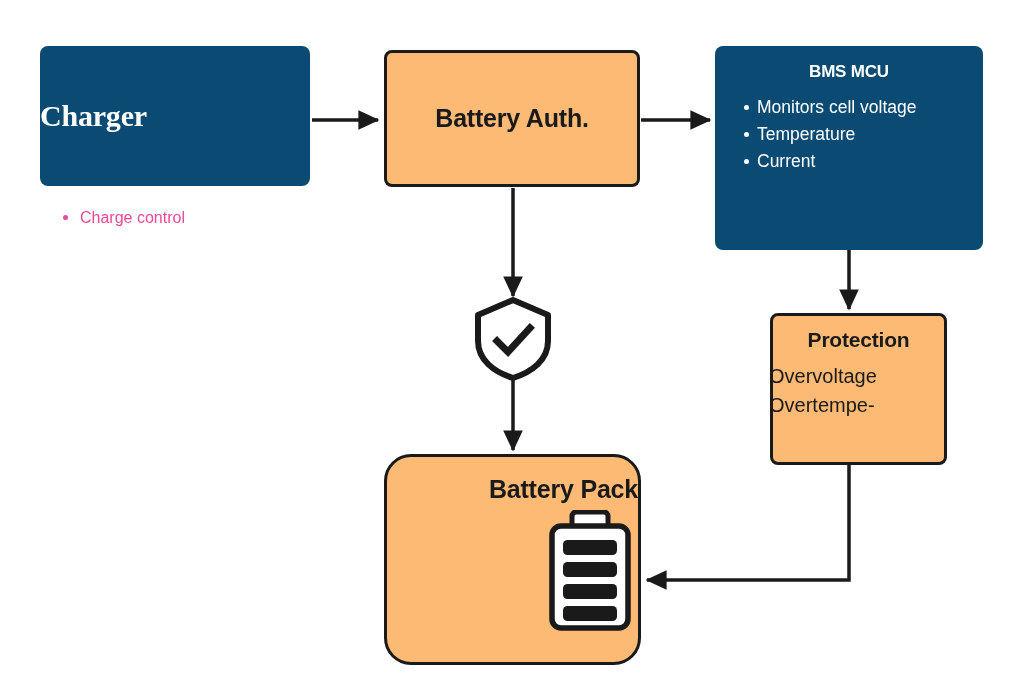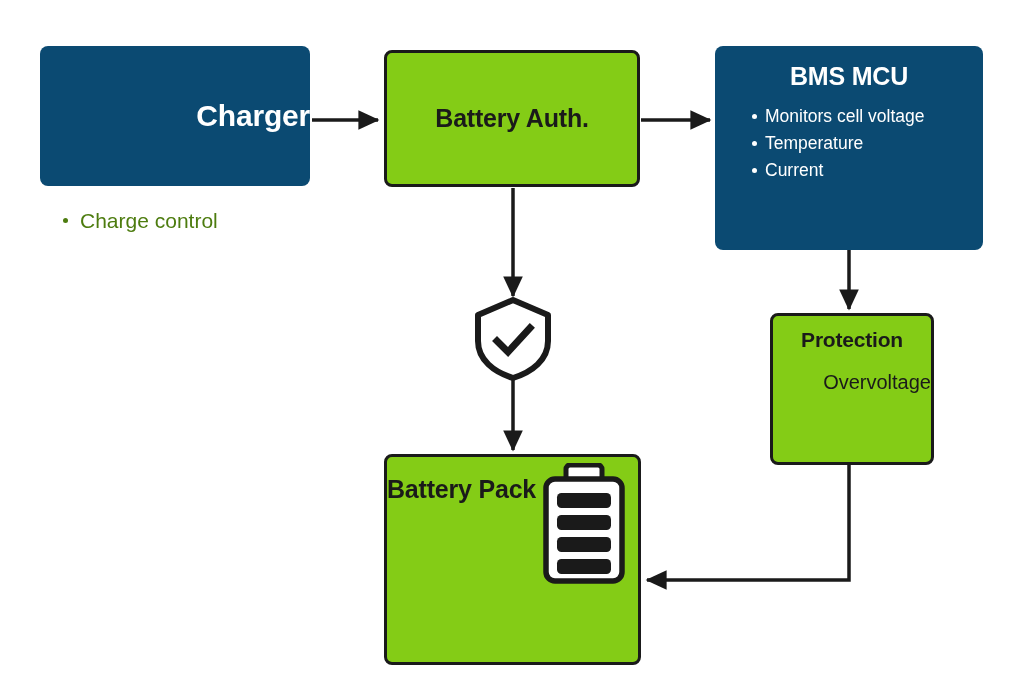--- a/index.html
+++ b/index.html
@@ -24,21 +24,21 @@
     position: absolute;
     box-sizing: border-box;
     border-radius: 8px;
   }
   .node.filled {
     background: #0b4a72;
     color: #ffffff;
     border: none;
   }
   .node.outlined {
-    background: #84cc16;
+    background: #fdba74;
     color: #1a1a1a;
     border: 3px solid #1a1a1a;
   }
 
   .node-title {
     font-weight: bold;
     text-align: center;
     letter-spacing: -0.2px;
   }
 
@@ -62,32 +62,33 @@
     border-radius: 50%;
     background: currentColor;
   }
 
   
   #charger-mcu {
     left: 40px; top: 46px;
     width: 270px; height: 140px;
     display: flex;
     align-items: center;
-    justify-content: flex-end;
+    justify-content: flex-start;
+    font-family: Liberation Serif, serif;
   }
   #charger-mcu .node-title {
     font-size: 30px;
     line-height: 1.16;
   }
   #charger-notes {
     position: absolute;
     left: 58px; top: 207px;
     width: 255px;
-    color: #4d7c0f;
-    font-size: 21px;
+    color: #ec4899;
+    font-size: 16px;
   }
 
   
   #battery-auth {
     left: 384px; top: 50px;
     width: 256px; height: 137px;
     display: flex;
     align-items: center;
     justify-content: center;
   }
@@ -96,55 +97,56 @@
     line-height: 1.24;
   }
 
   
   #bms-mcu {
     left: 715px; top: 46px;
     width: 268px; height: 204px;
     padding: 16px 0 0 0;
   }
   #bms-mcu .node-title {
-    font-size: 25px;
+    font-size: 17px;
     margin-bottom: 14px;
   }
   #bms-mcu .bullets {
     font-size: 17.5px;
-    padding-left: 32px;
+    padding-left: 24px;
   }
   #bms-mcu .bullets li { padding-left: 18px; margin-bottom: 4px; }
 
   
   #protection {
     left: 770px; top: 313px;
-    width: 164px; height: 152px;
+    width: 177px; height: 152px;
     border-width: 3px;
   }
   #protection .node-title {
     font-size: 21px;
     margin-top: 12px;
   }
   #protection .prot-lines {
-    margin-top: 16px;
-    text-align: right;
+    margin-top: 10px;
+    text-align: left;
     font-size: 20px;
     line-height: 1.45;
     white-space: nowrap;
   }
   #protection .prot-lines div { margin-left: -4px; }
 
   
   #battery-pack {
     left: 384px; top: 454px;
     width: 257px; height: 211px;
     display: flex;
-    flex-direction: row;
-    align-items: flex-start;
+    flex-direction: column;
+    align-items: flex-end;
+    border-radius: 27px;
   }
   #battery-pack .node-title {
     font-size: 25px;
     margin-top: 18px;
   }
   #battery-icon { margin-top: 6px; }
 
   
   #connectors {
     position: absolute;
@@ -204,20 +206,21 @@
       <li>Monitors cell voltage</li>
       <li>Temperature</li>
       <li>Current</li>
     </ul>
   </div>
 
   <div class="node outlined" id="protection">
     <div class="node-title">Protection</div>
     <div class="prot-lines">
       <div>Overvoltage</div>
+      <div>Overtempe-</div>
     </div>
   </div>
 
   <div class="node outlined" id="battery-pack">
     <div class="node-title">Battery Pack</div>
     <div id="battery-icon">
       <svg width="96" height="122" viewBox="0 0 96 122">
 
         <rect x="30" y="2" width="36" height="16" rx="4" fill="#ffffff" stroke="#1a1a1a" stroke-width="5"></rect>
 

